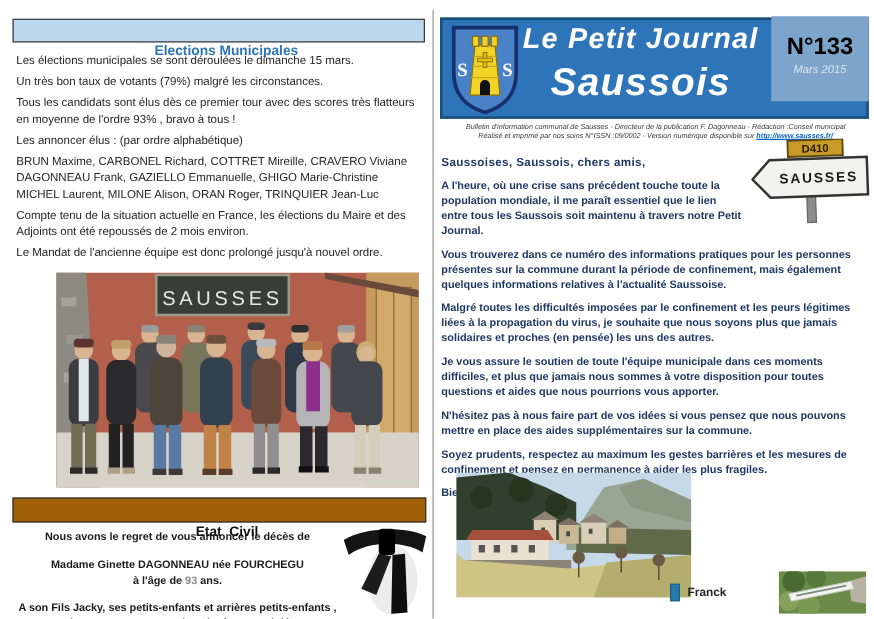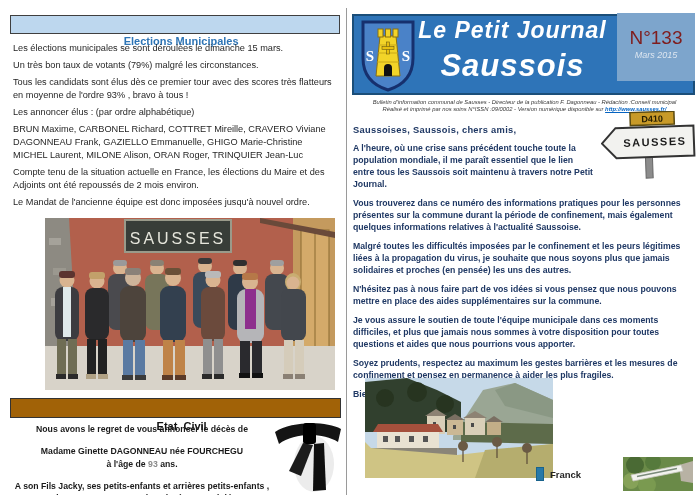--- a/index.html
+++ b/index.html
@@ -20,21 +20,21 @@
   #condolences .gap{margin-top:10px;}
   .age-num{color:#8a8a8a;}
 
   
   #divider{left:346px;top:8px;width:1px;height:487px;background:#9a9a9a;}
 
   #header-banner{left:352px;top:14px;width:343px;height:81px;background:#2e74b8;border:2px solid #1b4e79;box-sizing:border-box;}
   #title1{left:62px;right:84px;top:1px;text-align:center;color:#fff;font-style:italic;font-weight:bold;font-size:23px;letter-spacing:1px;}
   #title2{left:62px;right:84px;top:32px;text-align:center;color:#fff;font-style:italic;font-weight:bold;font-size:31px;letter-spacing:1px;}
   #issue-box{left:263px;top:-3px;width:78px;height:68px;background:#7da5cc;text-align:center;}
-  #issue-number{margin-top:14px;color:#7f1d1d;font-weight:normal;font-size:19px;}
+  #issue-number{margin-top:14px;color:#000000;font-weight:bold;font-size:19px;}
   #issue-date{color:#dde6f0;font-style:italic;font-size:9px;margin-top:1px;}
 
   #credits{left:352px;top:99px;width:345px;text-align:center;font-style:italic;font-size:5.8px;line-height:7px;color:#3a3a3a;}
   .credit-link{color:#0563c1;font-weight:bold;text-decoration:underline;cursor:pointer;}
 
   #road-sign{left:601px;top:111px;}
 
   #letter{left:353px;top:124px;width:344px;color:#1f3864;font-weight:bold;font-size:8.7px;line-height:12px;}
   #letter .salutation{font-size:9.3px;letter-spacing:.3px;margin:0 0 6px 0;}
   #letter p{margin:0 0 7px 0;}
@@ -55,21 +55,21 @@
     <span>Elections Municipales</span>
   </div>
 
   <div class="abs" id="left-text">
     <p>Les élections municipales se sont déroulées le dimanche 15 mars.</p>
     <p>Un très bon taux de votants (79%) malgré les circonstances.</p>
     <p>Tous les candidats sont élus dès ce premier tour avec des scores très flatteurs en moyenne de l'ordre 93% , bravo à tous !</p>
     <p>Les annoncer élus :  (par ordre alphabétique)</p>
     <p>BRUN Maxime, CARBONEL Richard, COTTRET Mireille, CRAVERO Viviane DAGONNEAU Frank, GAZIELLO Emmanuelle, GHIGO Marie-Christine MICHEL Laurent, MILONE Alison, ORAN Roger, TRINQUIER Jean-Luc</p>
     <p>Compte tenu de la situation actuelle en France, les élections du Maire et des Adjoints ont été repoussés de 2 mois environ.</p>
-    <p>Le Mandat de l'ancienne équipe est donc imposées jusqu'à nouvel ordre.</p>
+    <p>Le Mandat de l'ancienne équipe est donc prolongé jusqu'à nouvel ordre.</p>
   </div>
 
   <svg class="abs" style="left:45px;top:218px;" width="290" height="172" viewBox="0 0 290 172">
     <rect width="290" height="172" fill="#b2604c"></rect>
     <rect x="248" y="0" width="42" height="172" fill="#c49a5e"></rect>
     <rect x="256" y="12" width="28" height="118" fill="#d4aa6a" stroke="#8a6a30" stroke-width="1"></rect>
     <line x1="270" y1="12" x2="270" y2="130" stroke="#8a6a30" stroke-width="1"></line>
     <polygon points="215,0 290,14 290,20 215,5" fill="#6a4a3a"></polygon>
     <polygon points="0,0 24,0 34,172 0,172" fill="#8d8a82"></polygon>
     <rect x="4" y="20" width="12" height="7" fill="#a5a29a"></rect>
@@ -238,22 +238,22 @@
       <polygon points="1,31 15,16 93,16 93,46 15,46" fill="#f2f2ef" stroke="#333" stroke-width="2"></polygon>
       <text x="54" y="35" text-anchor="middle" font-size="11" font-weight="bold" letter-spacing="1.5" fill="#1a1a1a" font-family="Liberation Sans, sans-serif">SAUSSES</text>
     </g>
   </svg>
 
   <div class="abs" id="letter">
     <div class="salutation">Saussoises, Saussois, chers amis,</div>
     <p class="narrow">A l'heure, où une crise sans précédent touche toute la population mondiale, il me paraît essentiel que le lien entre tous les Saussois soit maintenu à travers notre Petit Journal.</p>
     <p>Vous trouverez dans ce numéro des informations pratiques pour les personnes présentes sur la commune durant la période de confinement, mais également quelques informations relatives à l'actualité Saussoise.</p>
     <p>Malgré toutes les difficultés imposées par le confinement et les peurs légitimes liées à la propagation du virus, je souhaite que nous soyons plus que jamais solidaires et proches (en pensée) les uns des autres.</p>
+    <p>Je vous assure le soutien de toute l'équipe municipale dans ces moments difficiles, et plus que jamais nous sommes à votre disposition pour toutes questions et aides que nous pourrions vous apporter.</p>
     <p>N'hésitez pas à nous faire part de vos idées si vous pensez que nous pouvons mettre en place des aides supplémentaires sur la commune.</p>
-    <p>Je vous assure le soutien de toute l'équipe municipale dans ces moments difficiles, et plus que jamais nous sommes à votre disposition pour toutes questions et aides que nous pourrions vous apporter.</p>
     <p>Soyez prudents, respectez au maximum les gestes barrières et les mesures de confinement et pensez en permanence à aider les plus fragiles.</p>
     <div class="closing">Bien à vous.</div>
   </div>
 
   <svg class="abs" style="left:365px;top:378px;" width="188" height="100" viewBox="0 0 188 100">
     <rect width="188" height="100" fill="#c6d9e8"></rect>
     <polygon points="88,58 118,12 150,5 188,22 188,62 88,62" fill="#9aa694"></polygon>
     <polygon points="130,12 150,5 188,22 188,40 140,28" fill="#8a9884"></polygon>
     <polygon points="0,4 42,0 72,12 96,24 96,54 0,54" fill="#31402e"></polygon>
     <circle cx="20" cy="20" r="9" fill="#273420"></circle>

